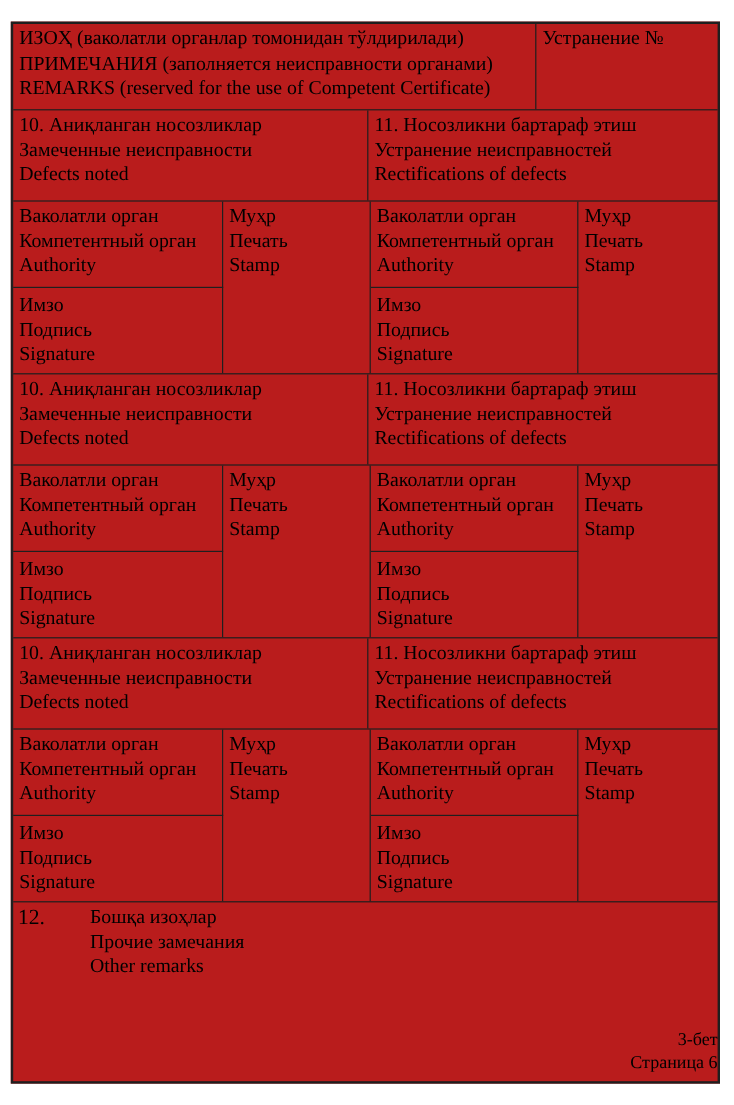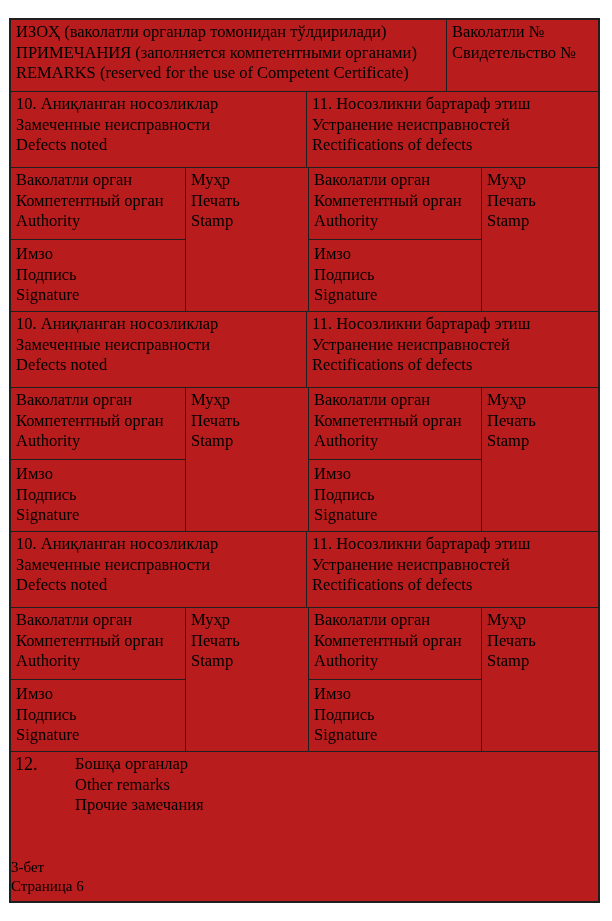--- a/index.html
+++ b/index.html
@@ -47,40 +47,39 @@
   .sig-right   { grid-column: 3; grid-row: 2; border-right: 1.5px solid var(--bc); padding-top: 4px; }
 
   
   .remarks-row { flex: 1; display: flex; flex-direction: column; }
   .remark-flex { display: flex; padding-top: 2px; }
   .remark-num { width: 59px; padding: 0 0 0 4px; font-size: 18px; line-height: 20.5px; }
   .remark-text { padding-top: 0; }
 
   .page-footer {
     margin-top: auto;
-    text-align: left;
+    text-align: right;
     font-size: 15px;
     line-height: 18.5px;
     padding-bottom: 6px;
   }
 </style>
 </head>
 <body>
 
 <div class="sheet">
 
   <div class="header-row">
     <div class="remarks-cell tri">
       <div class="ln">ИЗОҲ (ваколатли органлар томонидан тўлдирилади)</div>
-      <div class="ln">ПРИМЕЧАНИЯ (заполняется компетентными органами)</div>
+      <div class="ln">ПРИМЕЧАНИЯ (заполняется неисправности органами)</div>
       <div class="ln">REMARKS (reserved for the use of Competent Certificate)</div>
     </div>
     <div class="cert-cell tri">
-      <div class="ln">Ваколатли №</div>
-      <div class="ln">Свидетельство №</div>
+      <div class="ln">Устранение №</div>
     </div>
   </div>
 
   <div>
     <div class="defect-row">
       <div class="defects-cell tri">
         <div class="ln">10. Аниқланган носозликлар</div>
         <div class="ln">Замеченные неисправности</div>
         <div class="ln">Defects noted</div>
       </div>
@@ -215,23 +214,23 @@
         <div class="ln">Подпись</div>
         <div class="ln">Signature</div>
       </div>
     </div>
   </div>
 
   <div class="remarks-row">
     <div class="remark-flex">
       <div class="remark-num">12.</div>
       <div class="tri remark-text">
-        <div class="ln">Бошқа органлар</div>
+        <div class="ln">Бошқа изоҳлар</div>
+        <div class="ln">Прочие замечания</div>
         <div class="ln">Other remarks</div>
-        <div class="ln">Прочие замечания</div>
       </div>
     </div>
     <div class="page-footer">
       <div class="ln">3-бет</div>
       <div class="ln">Страница 6</div>
     </div>
   </div>
 
 </div>
 

